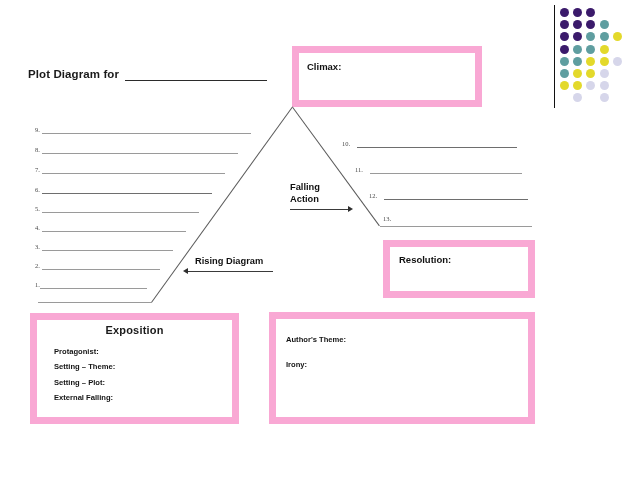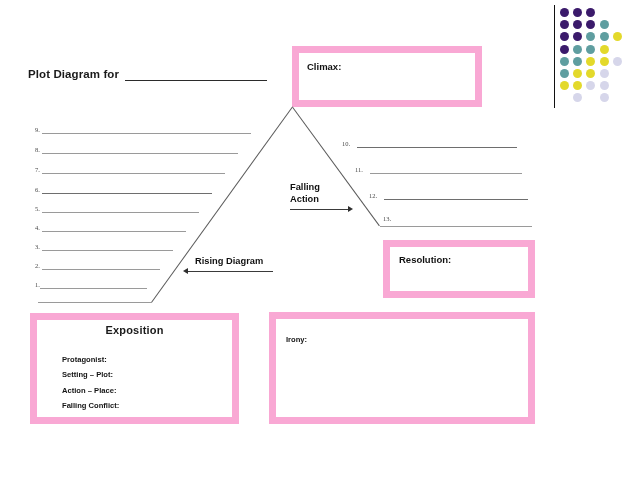--- a/index.html
+++ b/index.html
@@ -86,21 +86,21 @@
 
   
   .exposition-title {
     text-align: center;
     font-size: 11px;
     font-weight: bold;
     margin: 4px 0 2px 0;
     letter-spacing: .2px;
   }
   .exposition-list {
-    margin: 16px;
+    margin: 8px;
     padding: 0 0 0 9px;
     list-style: none;
   }
   .exposition-list li {
     font-size: 7.6px;
     font-weight: bold;
     line-height: 15.3px;
     color: #141414;
     white-space: nowrap;
   }
@@ -244,28 +244,29 @@
   <div class="arrow-head right" style="left:348px; top:206px;"></div>
 
   <div class="box" style="left:383px; top:240px; width:152px; height:58px;">
     <span class="box-label" style="left:9px; top:7px;">Resolution:</span>
   </div>
 
   <div class="box" style="left:30px; top:313px; width:209px; height:111px;">
     <div class="exposition-title">Exposition</div>
     <ul class="exposition-list">
       <li>Protagonist:</li>
+      <li>Setting – Theme:</li>
       <li>Setting – Plot:</li>
-      <li>Action – Place:</li>
-      <li>Falling Conflict:</li>
+      <li>External Falling:</li>
     </ul>
   </div>
 
   <div class="box" style="left:269px; top:312px; width:266px; height:112px;">
     <ul class="theme-list">
+      <li>Author's Theme:</li>
       <li>Irony:</li>
     </ul>
   </div>
 
   <div class="deco-rule"></div>
   <div class="deco-grid" id="deco-grid">
       <span class="dot" style="left: 0px; top: 0px; background: rgb(59, 26, 107);"></span>
       <span class="dot" style="left: 13.2px; top: 0px; background: rgb(59, 26, 107);"></span>
       <span class="dot" style="left: 26.4px; top: 0px; background: rgb(59, 26, 107);"></span>
       <span class="dot" style="left: 0px; top: 12.2px; background: rgb(59, 26, 107);"></span>

